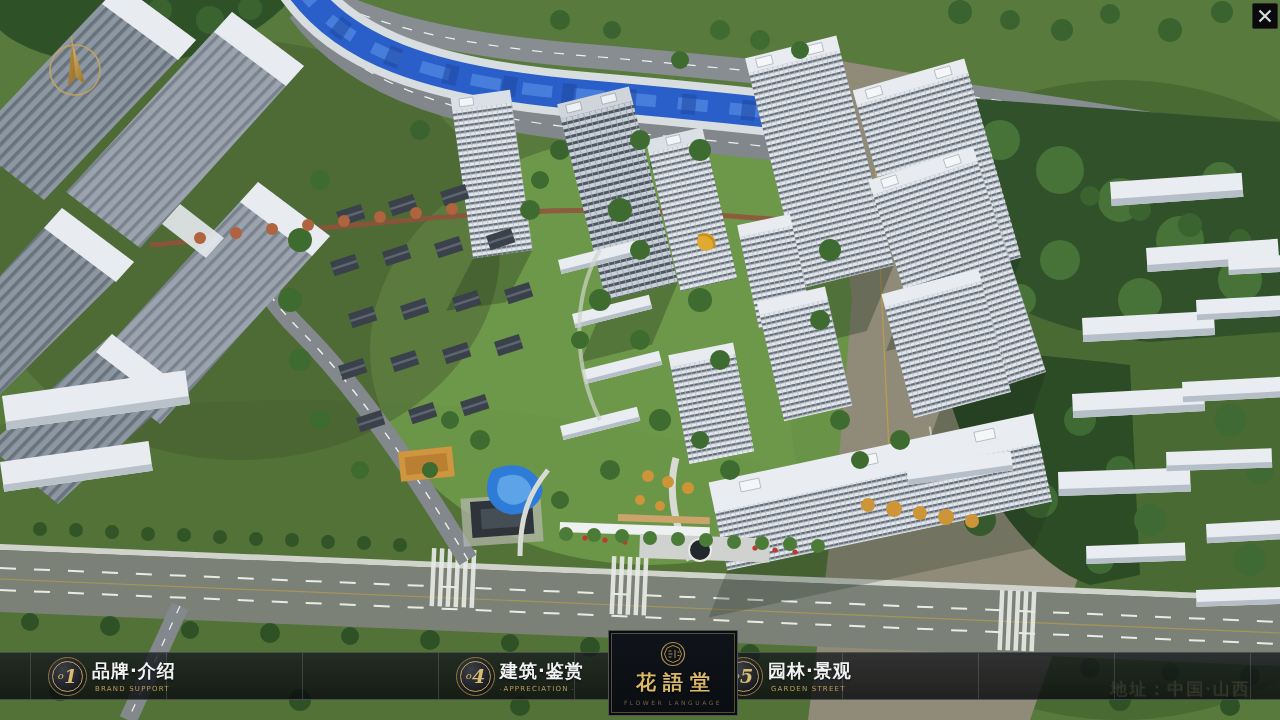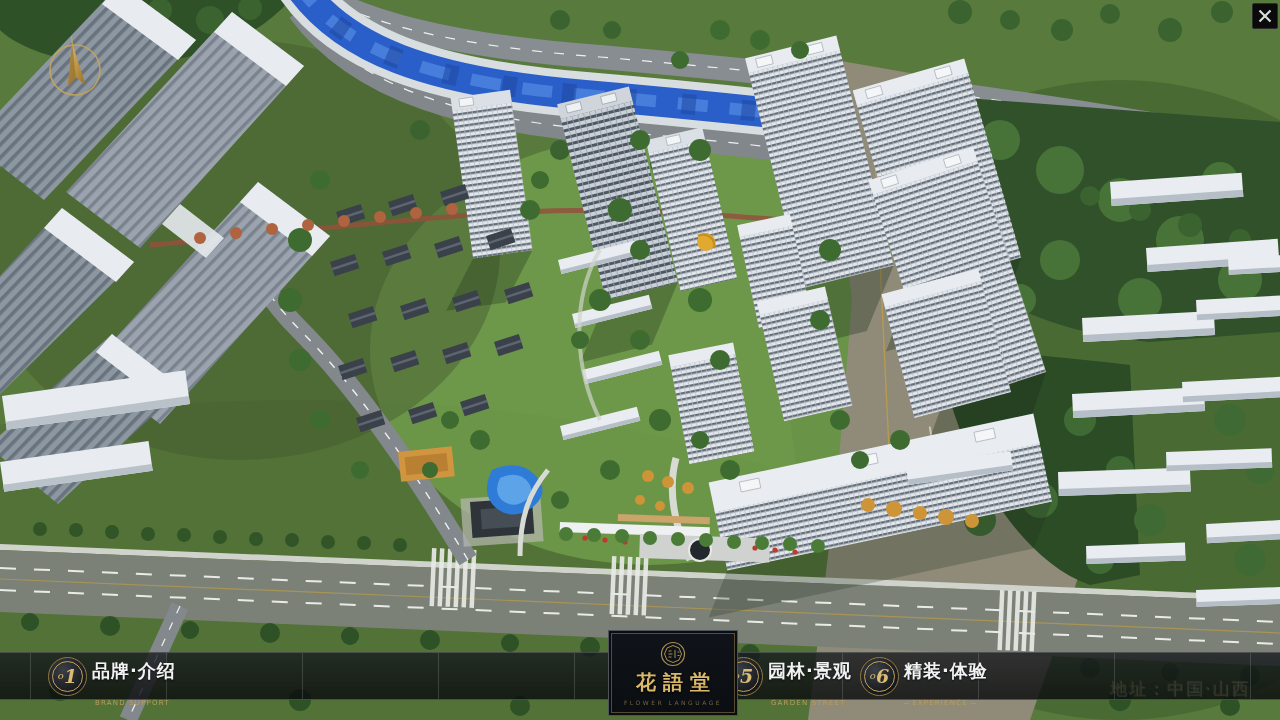--- a/index.html
+++ b/index.html
@@ -24,21 +24,21 @@
          border:1px solid #95793f;display:flex;align-items:center;justify-content:center;
          background:radial-gradient(circle at 38% 32%,#3b4047,#14171b 72%);}
   .badge-inner{width:29px;height:29px;border-radius:50%;border:1.6px solid #c2a159;
          display:flex;align-items:center;justify-content:center;}
   .no{font-family:"DejaVu Serif",serif;font-style:italic;color:#d9bb71;line-height:1;white-space:nowrap;}
   .no-o{font-size:10px;font-style:italic;position:relative;top:-4px;}
   .no-d{font-size:19px;font-weight:bold;}
   .labels{position:absolute;left:62px;top:6px;width:72px;}
   .cn{font-size:18px;font-weight:bold;color:#f1f2f3;letter-spacing:1px;white-space:nowrap;
       text-shadow:0 1px 2px rgba(0,0,0,.7);}
-  .en{margin-top:16px;display:flex;align-items:center;gap:3px;}
+  .en{margin-top:2px;display:flex;align-items:center;gap:3px;}
   .en::before,.en::after{content:"";flex:1;height:1px;background:rgba(190,158,94,.5);}
   .en span{font-size:7px;letter-spacing:1.2px;color:#bb9c5e;white-space:nowrap;}
   
   .logo-panel{position:absolute;left:608px;top:630px;width:128px;height:84px;
       background:linear-gradient(180deg,#10141a,#0a0d11);
       border:1px solid #4e545b;box-shadow:inset 0 0 0 2px #0a0d10,inset 0 0 0 3px rgba(178,148,88,.45);
       display:flex;flex-direction:column;align-items:center;justify-content:center;cursor:pointer;z-index:5;}
   .logo-title{font-family:"DejaVu Serif",serif;font-weight:bold;font-size:20px;color:#dcb968;
       letter-spacing:7px;text-indent:7px;margin-top:2px;text-shadow:0 1px 2px #000;}
   .logo-sub{font-size:6px;letter-spacing:2.5px;color:rgba(200,170,102,.55);margin-top:3px;}
@@ -526,46 +526,46 @@
         <span class="no"><span class="no-o">o</span><span class="no-d">1</span></span>
           </div>
         </div>
       <div class="labels">
           <div class="cn">品牌·介绍</div>
       <div class="en">
             <span>BRAND SUPPORT</span>
           </div>
         </div>
     </div>
+    <div class="nav-item" style="left:438px">
+      <div class="badge">
+          <div class="badge-inner">
+        <span class="no"><span class="no-o">o</span><span class="no-d">4</span></span>
+          </div>
+        </div>
+      <div class="labels">
+          <div class="cn">建筑·鉴赏</div>
+      <div class="en">
+            <span>APPRECIATION</span>
+          </div>
+        </div>
+    </div>
     <div class="nav-item" style="left:706px">
       <div class="badge">
           <div class="badge-inner">
         <span class="no"><span class="no-o">o</span><span class="no-d">5</span></span>
           </div>
         </div>
       <div class="labels">
           <div class="cn">园林·景观</div>
       <div class="en">
             <span>GARDEN STREET</span>
           </div>
         </div>
     </div>
-    <div class="nav-item" style="left:842px">
-      <div class="badge">
-          <div class="badge-inner">
-        <span class="no"><span class="no-o">o</span><span class="no-d">6</span></span>
-          </div>
-        </div>
-      <div class="labels">
-          <div class="cn">精装·体验</div>
-      <div class="en">
-            <span>EXPERIENCE</span>
-          </div>
-        </div>
-    </div>
   </div>
 
   <div class="logo-panel">
     <svg width="26" height="26" viewBox="-13 -13 26 26">
       <circle r="11.5" fill="none" stroke="#a98e52" stroke-width="1.2"></circle>
       <polygon points="0,-8.5 6,-6 8.5,0 6,6 0,8.5 -6,6 -8.5,0 -6,-6" fill="none" stroke="#a98e52" stroke-width="1"></polygon>
       <g stroke="#a98e52" stroke-width="1" fill="none">
         <path d="M-4.5,-3 h3 M-4.5,0 h4 M-4.5,3 h3"></path>
         <path d="M2,-4 v8 M4.5,-2 h2 M4.5,1.5 h2"></path>
       </g>

